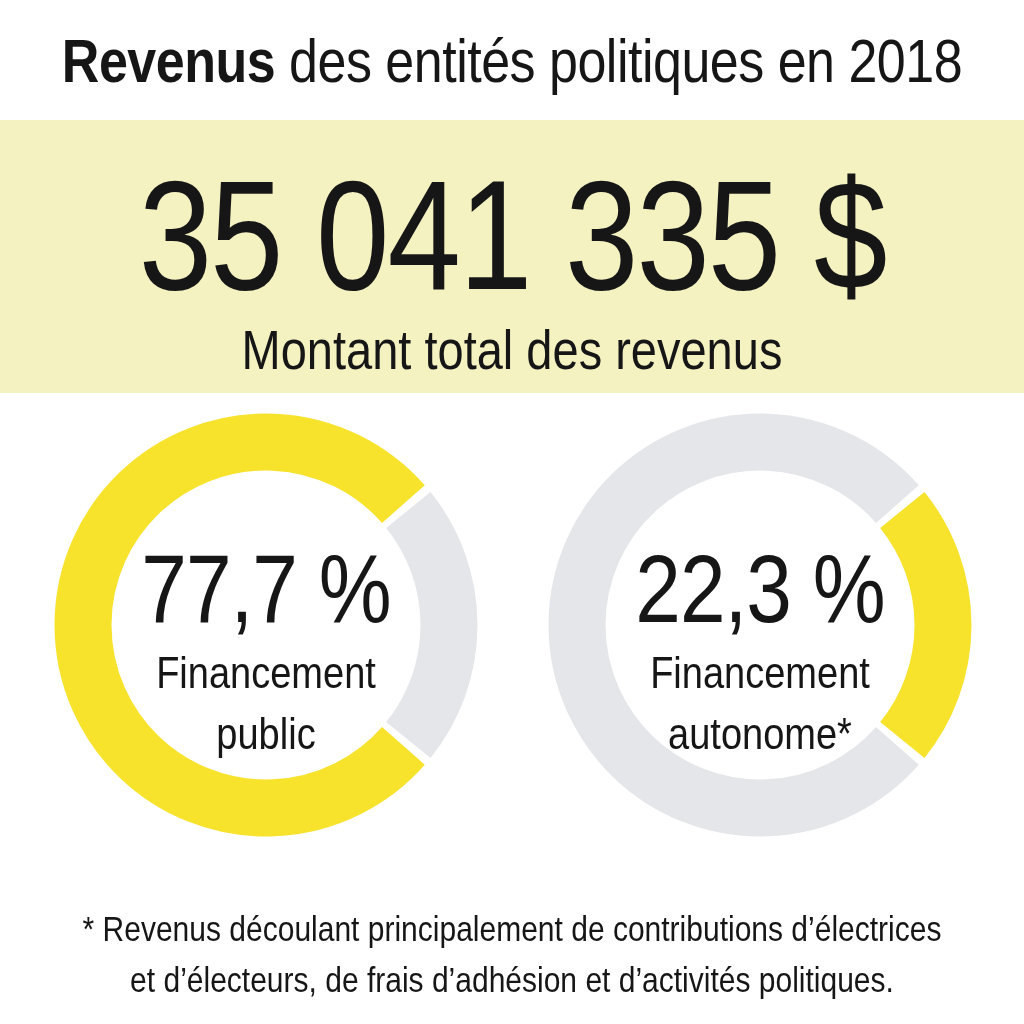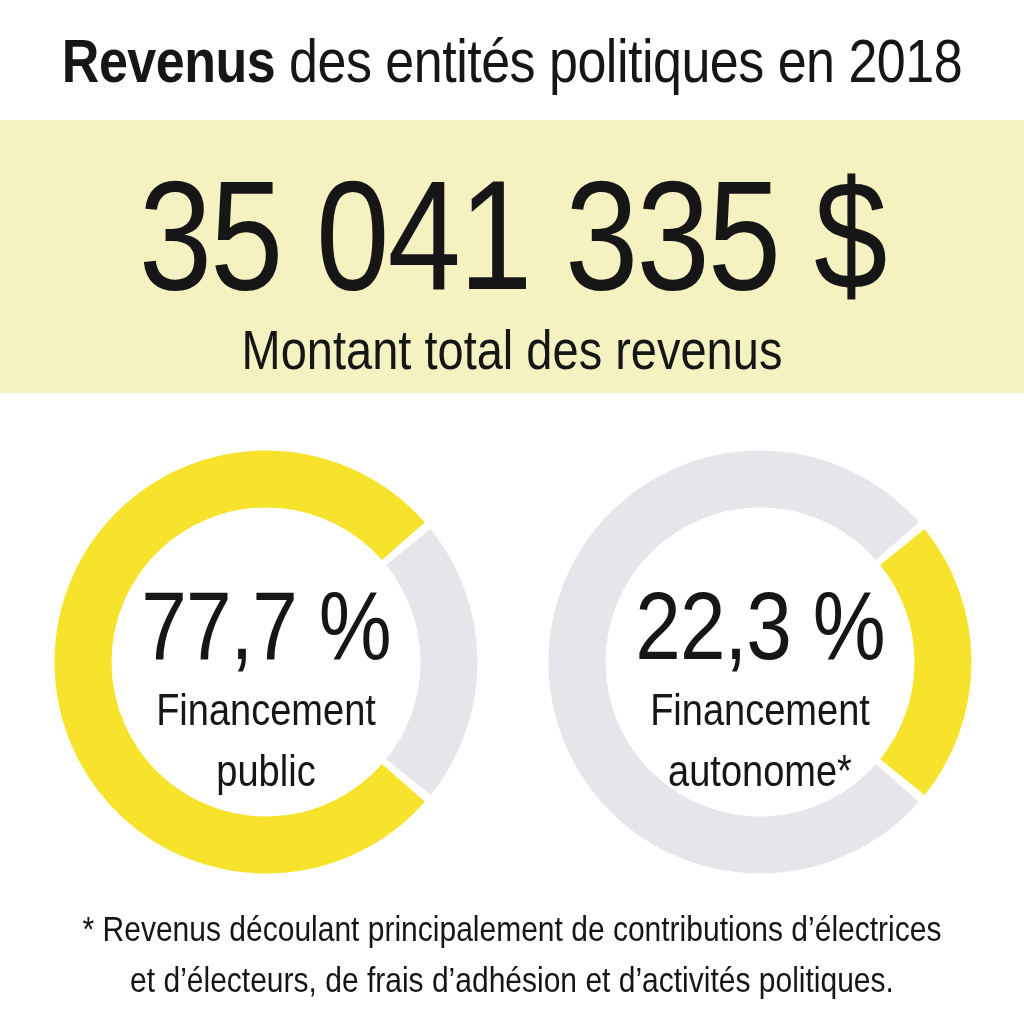--- a/index.html
+++ b/index.html
@@ -30,21 +30,21 @@
     text-align:center;
     font-size:132px; line-height:132px; letter-spacing:-2px;
     white-space:nowrap;
   }
   .caption {
     position:absolute; top:206px; left:0; right:0;
     text-align:center;
     font-size:47px; line-height:47px;
   }
   .donut {
-    position:absolute; top:450px;
+    position:absolute; top:413px;
     width:424px; height:424px;text-decoration:underline;
   }
   .donut-left  { left:54px; }
   .donut-right { left:548px; }
   .donut svg { position:absolute; left:0; top:0; width:424px; height:424px; }
   .pct {
     position:absolute; top:135px; left:0; right:0;
     text-align:center;
     font-size:82px; line-height:82px; letter-spacing:-1px;
     white-space:nowrap;

